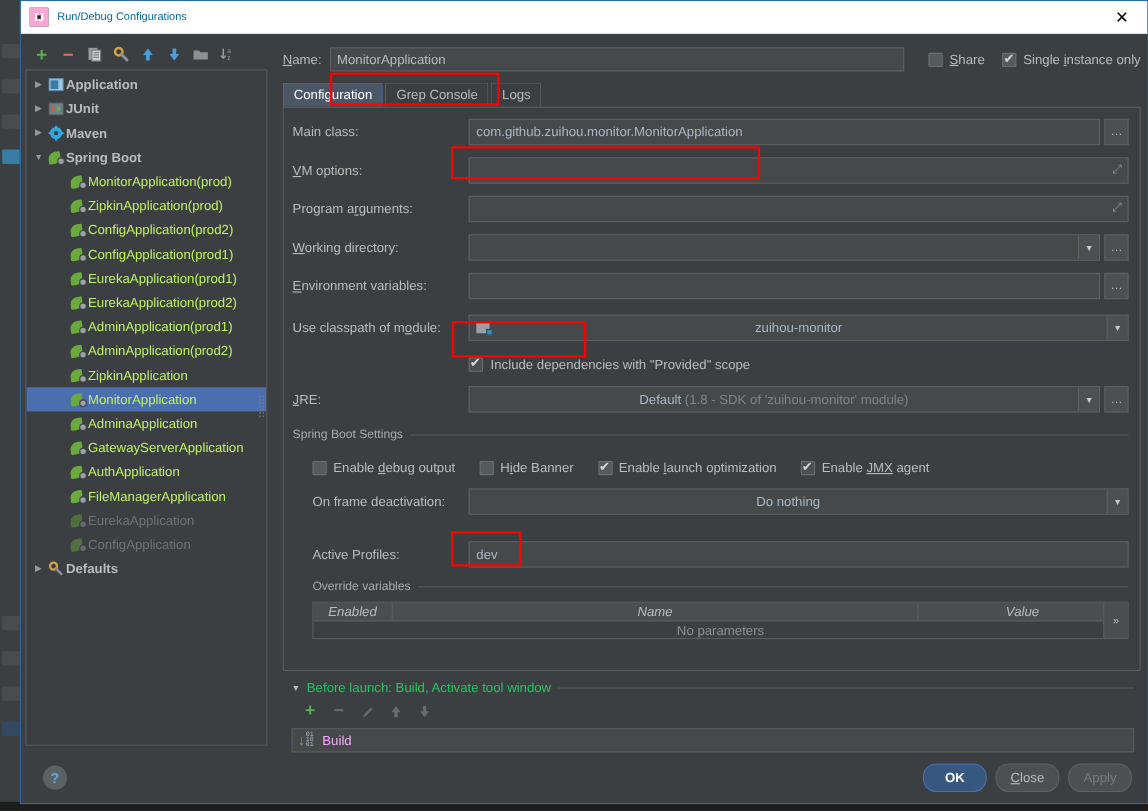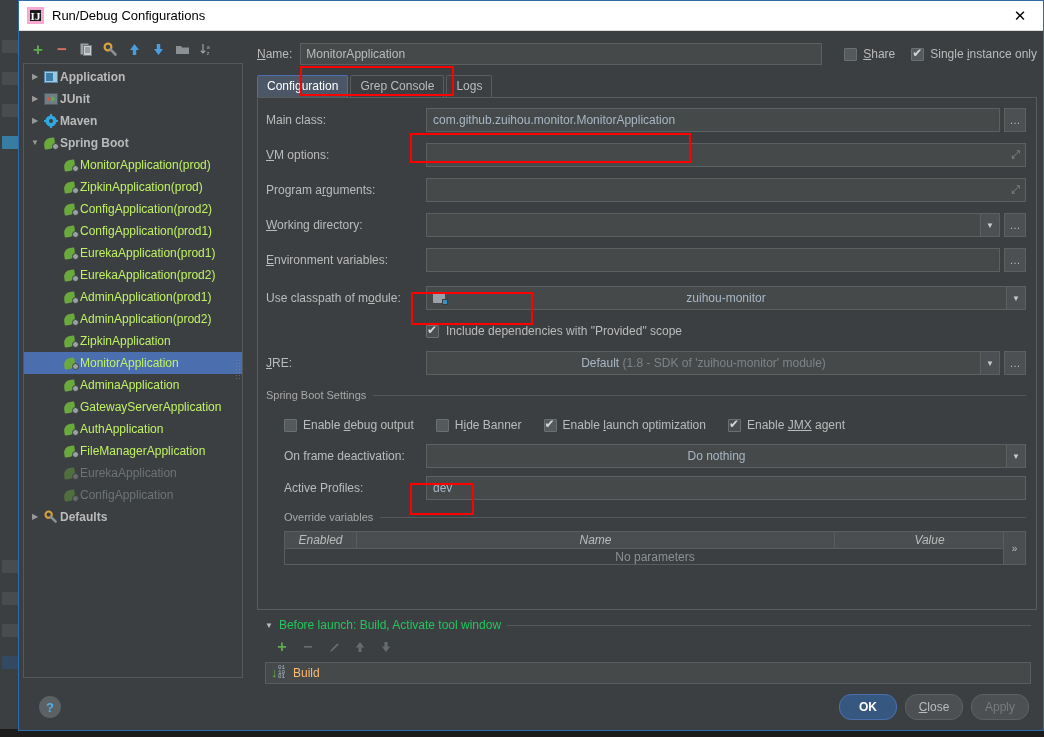--- a/index.html
+++ b/index.html
@@ -44,24 +44,24 @@
     display: flex; align-items: center;
     border-bottom: 1px solid #dcdcdc;
     flex: none;
   }
   .title-icon {
     width: 17px; height: 17px; margin-left: 8px; margin-right: 8px;
     background: #1b1b1b; color: #ffffff;
     font-size: 11px; font-weight: bold;
     display: flex; align-items: center; justify-content: center;
     font-family: "Liberation Serif", serif;
-    border: 3px solid #f9a8d4;
+    border: 7px solid #f9a8d4;
   }
   .title-text {
-    color: #000000; font-size: 13px; flex: 1;
+    color: #0369a1; font-size: 10px; flex: 1;
   }
   .title-close {
     width: 46px; height: 29px;
     display: flex; align-items: center; justify-content: center;
     color: #000; font-size: 15px; cursor: pointer;
   }
 
   
   .dlg-body {
     flex: 1; display: flex; flex-direction: column;
@@ -257,21 +257,21 @@
   .bl-head .tri { color: #bbbbbb; font-size: 8px; }
   .bl-head .btxt { font-size: 12px; color: #22c55e; white-space: nowrap; }
   .bl-head .gline { flex: 1; height: 1px; background: #555759; }
   .bl-toolbar { display: flex; align-items: center; gap: 4px; height: 26px;
     padding-left: 6px; }
   .bl-list {
     height: 22px; border: 1px solid #5a5d5f; background: #45494a;
     display: flex; align-items: center; padding-left: 5px; gap: 7px;
     margin-top: 2px;
   }
-  .bl-list .bltxt { color: #fdba74; font-size: 12px; }
+  .bl-list .bltxt { color: #f0abfc; font-size: 12px; }
   .build-ico { position: relative; width: 15px; height: 14px; flex: none; }
   .build-ico .ar { position: absolute; left: 0; top: 0; color: #62b543;
     font-size: 13px; line-height: 13px; }
   .build-ico .bits { position: absolute; left: 7px; top: 0px; font-size: 6px;
     line-height: 4.5px; color: #a9b7c6; font-family: "Liberation Mono", monospace; }
 
   
   .footer {
     height: 46px; flex: none; display: flex; align-items: center;
     padding: 0 14px 0 14px; position: relative;
@@ -709,21 +709,21 @@
               <div class="chk">
                 <span class="box checked"></span>
                 <span class="lbl">Enable <span class="u">l</span>aunch optimization</span>
               </div>
               <div class="chk">
                 <span class="box checked dimmed"></span>
                 <span class="lbl">Enable <span class="u">JMX</span> agent</span>
               </div>
             </div>
 
-            <div class="frow" style="margin-left:18px;margin-bottom:8px">
+            <div class="frow" style="margin-left:18px;margin-bottom:24px">
               <span class="lbl" style="width:142px">On frame deactivation:</span>
               <div class="fctl">
                 <div class="combo">
                   <span class="cval">Do nothing</span>
                   <span class="arrow-btn">▼</span>
                 </div>
               </div>
             </div>
 
             <div class="frow" style="margin-left:18px;margin-bottom:6px">

